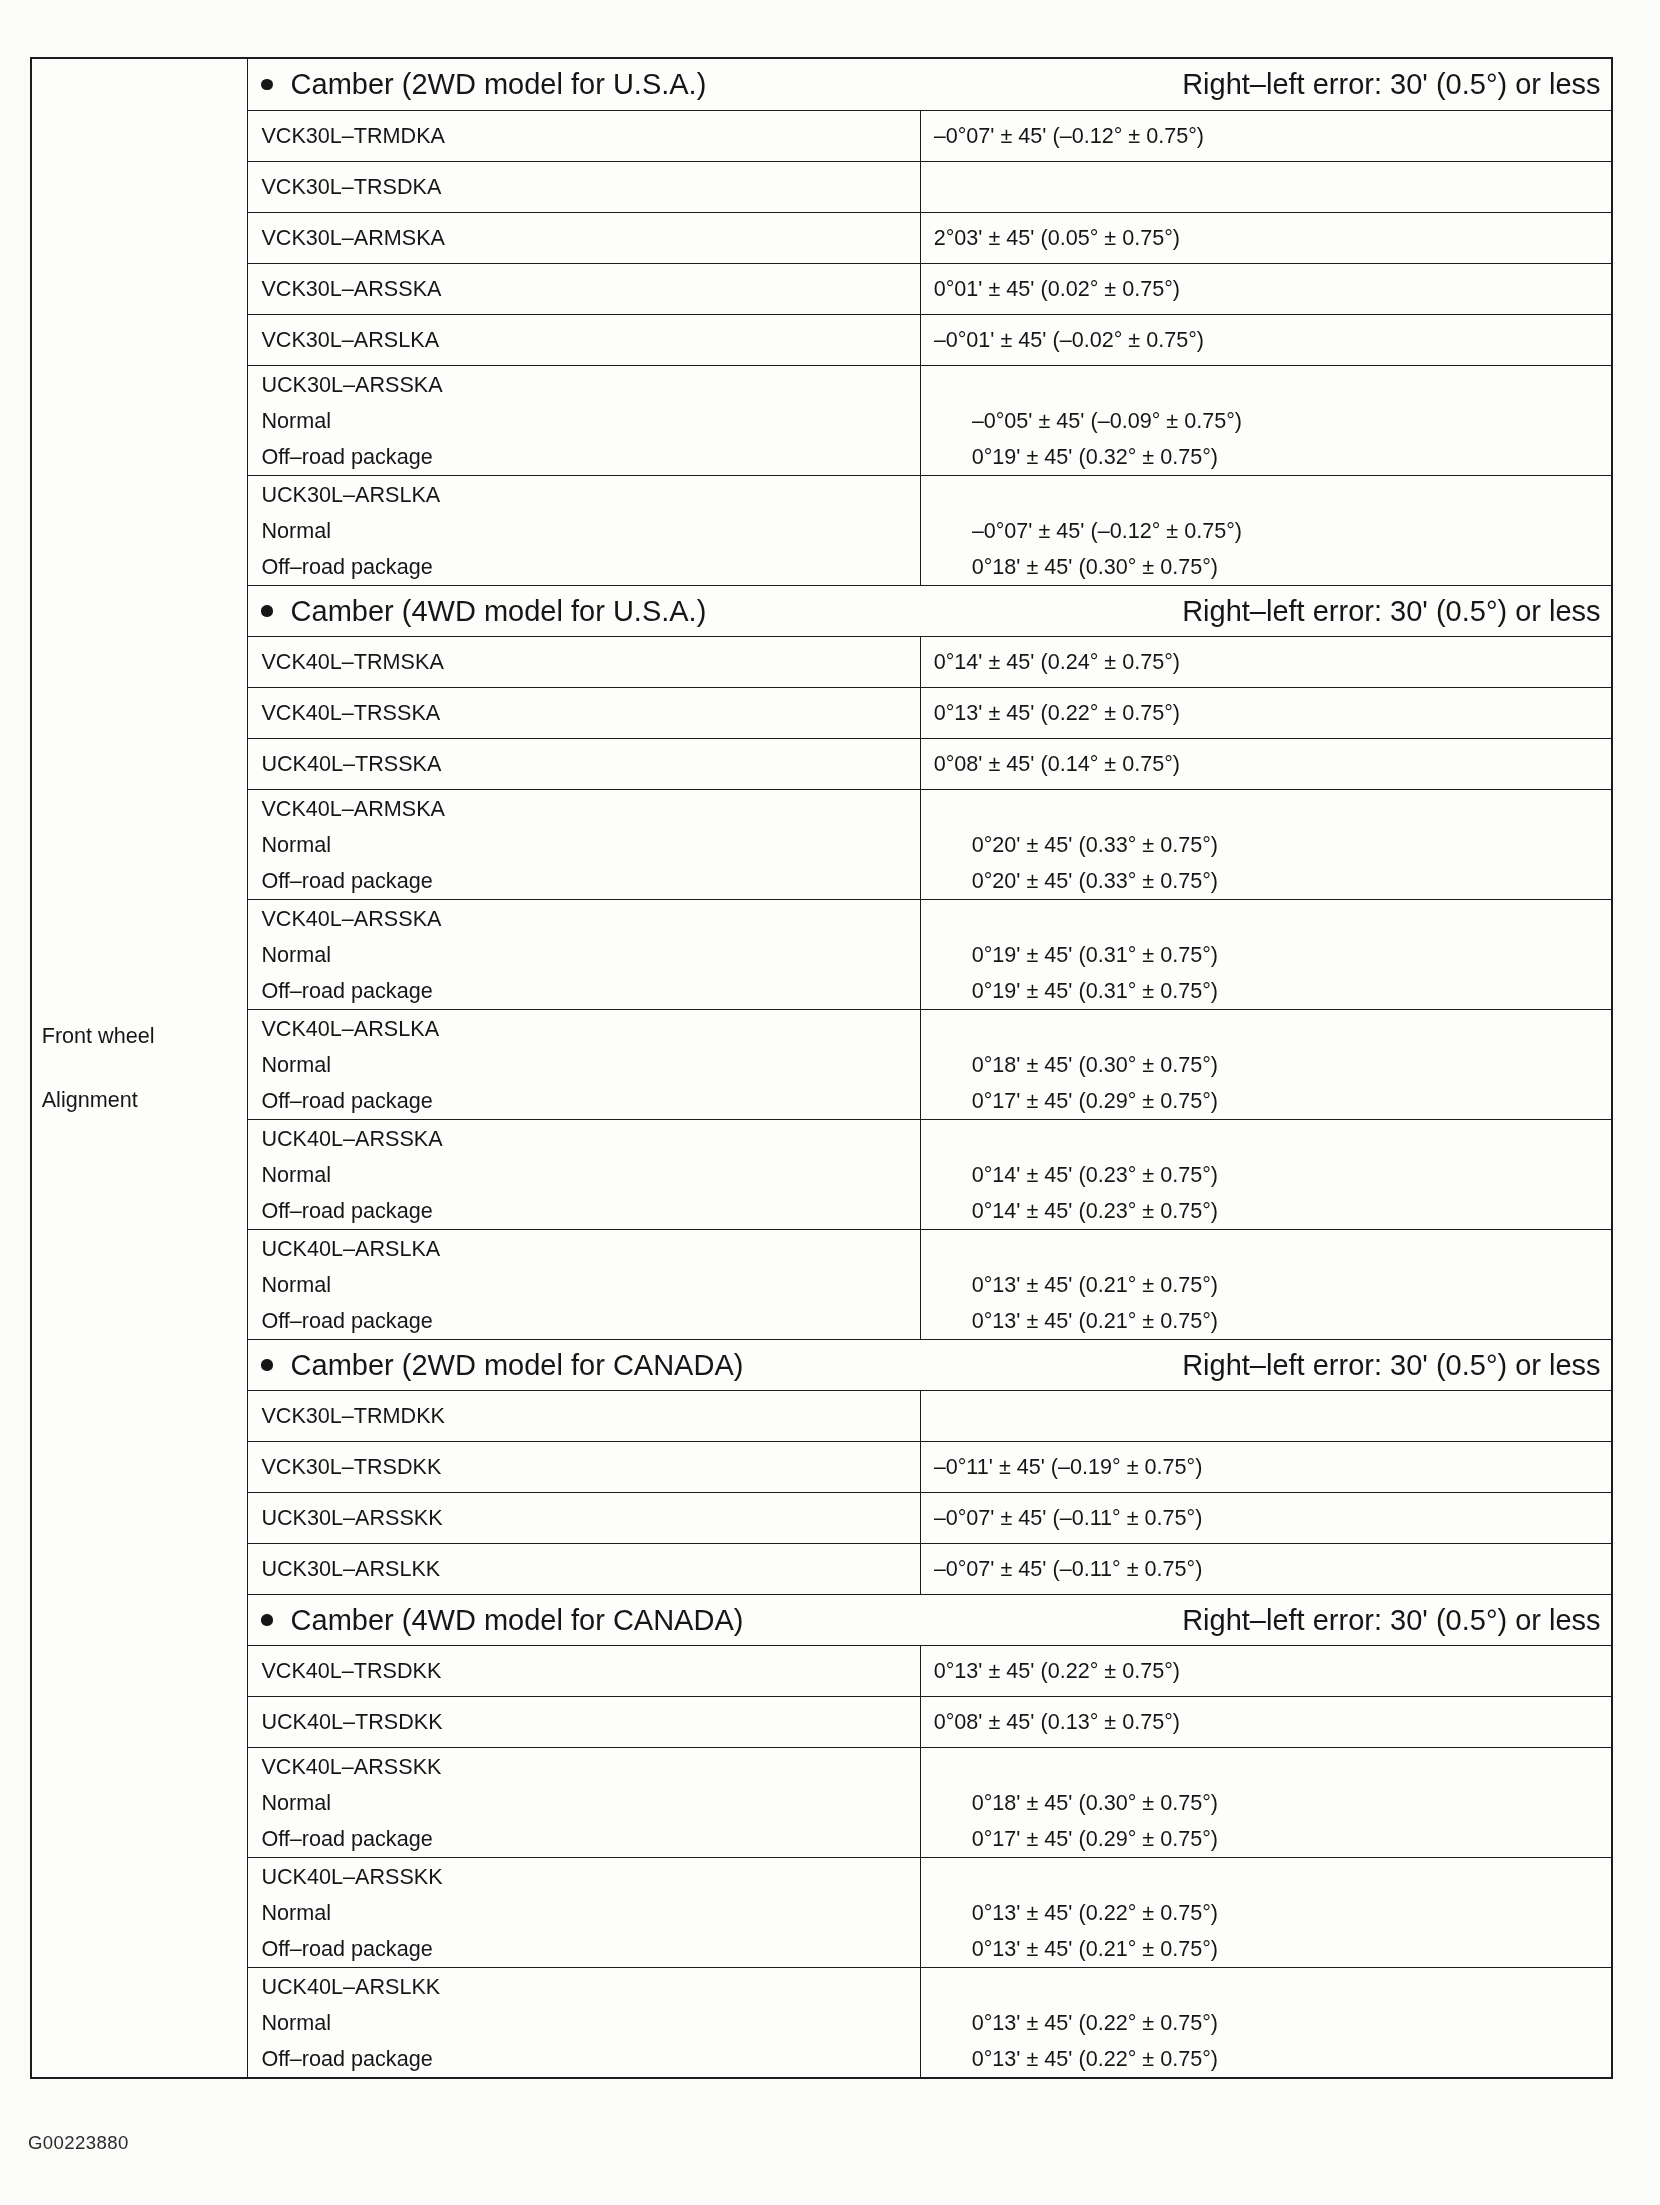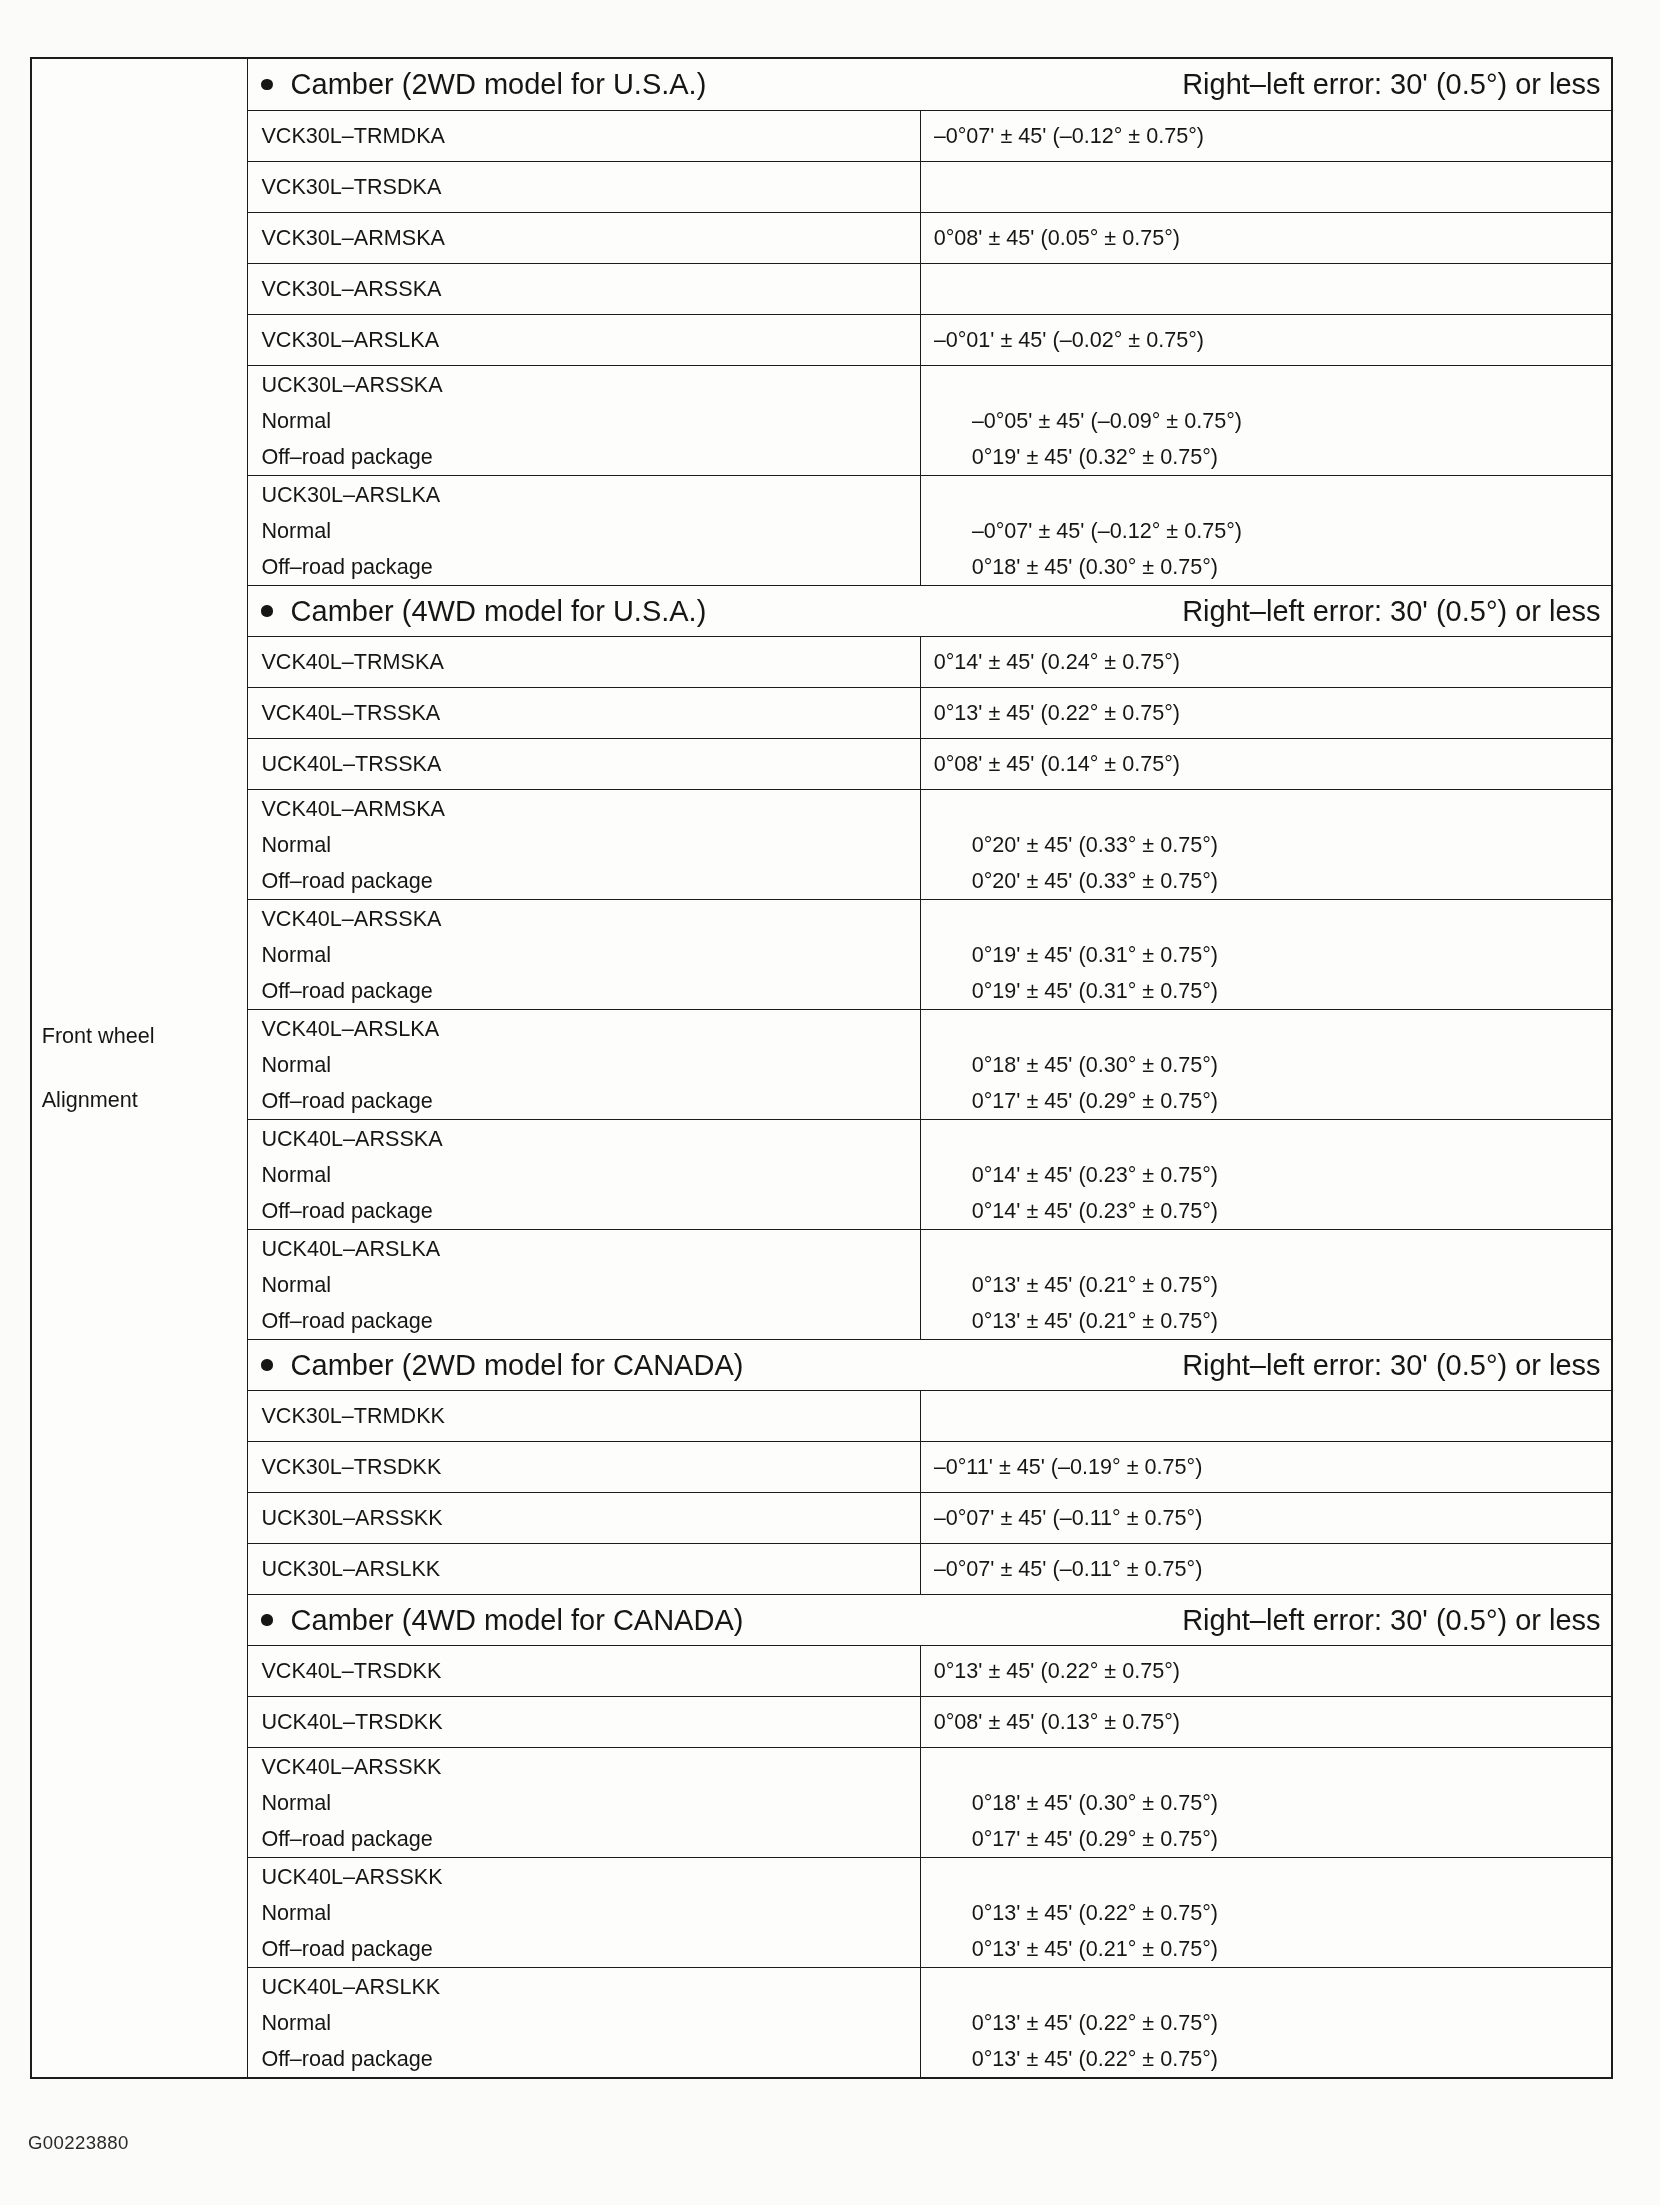--- a/index.html
+++ b/index.html
@@ -120,26 +120,29 @@
         <div class="row row-single">
           <div class="cell cell-model">
             <div class="line">VCK30L–TRSDKA</div>
           </div>
         </div>
         <div class="row row-single">
           <div class="cell cell-model">
             <div class="line">VCK30L–ARMSKA</div>
           </div>
           <div class="cell cell-value">
-            <div class="line">0°08' ± 45' (0.05° ± 0.75°)</div>
+            <div class="line">2°03' ± 45' (0.05° ± 0.75°)</div>
           </div>
         </div>
         <div class="row row-single">
           <div class="cell cell-model">
             <div class="line">VCK30L–ARSSKA</div>
+          </div>
+          <div class="cell cell-value">
+            <div class="line">0°01' ± 45' (0.02° ± 0.75°)</div>
           </div>
         </div>
         <div class="row row-single">
           <div class="cell cell-model">
             <div class="line">VCK30L–ARSLKA</div>
           </div>
           <div class="cell cell-value">
             <div class="line">–0°01' ± 45' (–0.02° ± 0.75°)</div>
           </div>
         </div>

